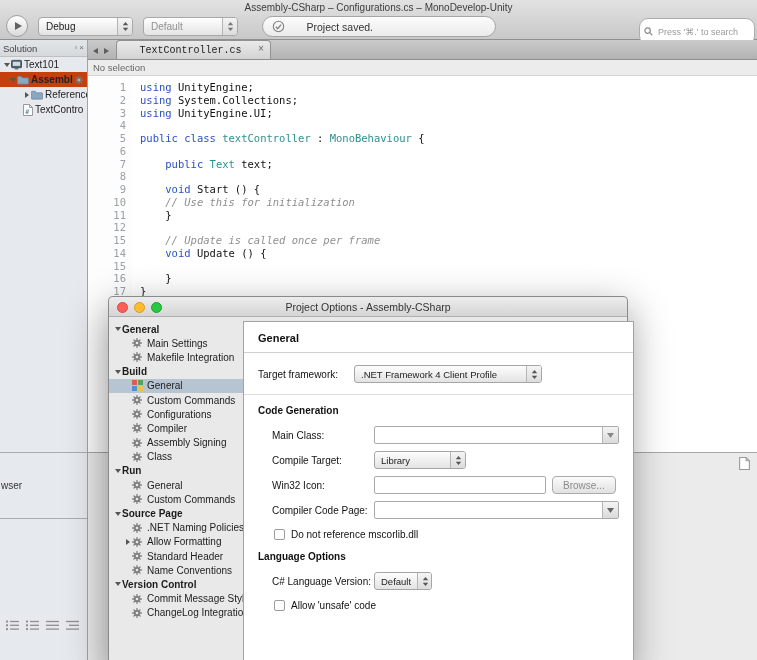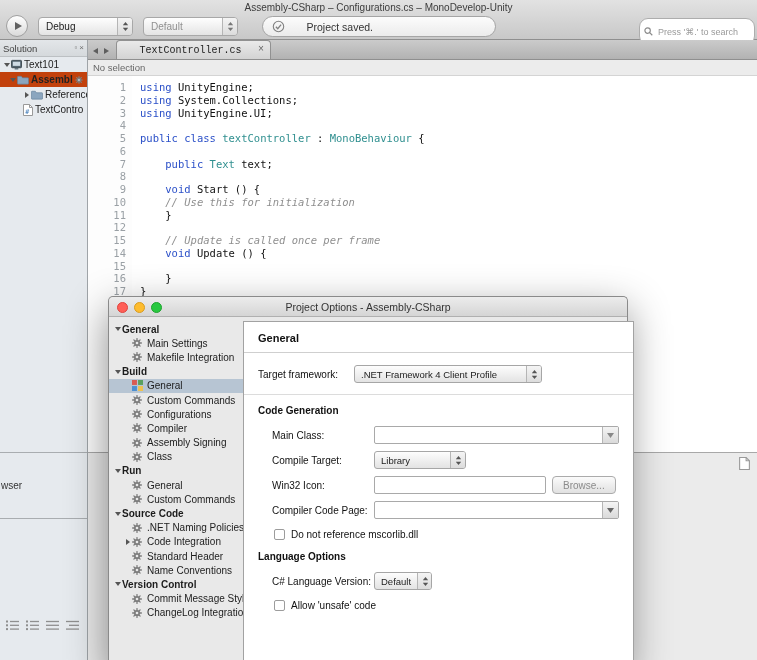--- a/index.html
+++ b/index.html
@@ -532,21 +532,21 @@
                 <rect x="8.7" y="0" width="2.6" height="5.4" rx="1.1" fill="#7d7d7d" transform="rotate(270 10 10)"></rect>
                 <rect x="8.7" y="0" width="2.6" height="5.4" rx="1.1" fill="#7d7d7d" transform="rotate(315 10 10)"></rect>
                 <circle cx="10" cy="10" r="6.2" fill="#7d7d7d"></circle>
                 <circle cx="10" cy="10" r="2.6" fill="#e9e9e9"></circle>
               </svg>
             </span>
             <span>Custom Commands</span>
           </div>
           <div class="t-row section">
             <span class="disc open"></span>
-            <span>Source Code</span>
+            <span>Source Page</span>
           </div>
           <div class="t-row item">
             <span class="disc none"></span>
             <span class="t-icon">
               <svg width="10" height="10" viewBox="0 0 20 20">
                 <rect x="8.7" y="0" width="2.6" height="5.4" rx="1.1" fill="#7d7d7d" transform="rotate(0 10 10)"></rect>
                 <rect x="8.7" y="0" width="2.6" height="5.4" rx="1.1" fill="#7d7d7d" transform="rotate(45 10 10)"></rect>
                 <rect x="8.7" y="0" width="2.6" height="5.4" rx="1.1" fill="#7d7d7d" transform="rotate(90 10 10)"></rect>
                 <rect x="8.7" y="0" width="2.6" height="5.4" rx="1.1" fill="#7d7d7d" transform="rotate(135 10 10)"></rect>
                 <rect x="8.7" y="0" width="2.6" height="5.4" rx="1.1" fill="#7d7d7d" transform="rotate(180 10 10)"></rect>
@@ -568,21 +568,21 @@
                 <rect x="8.7" y="0" width="2.6" height="5.4" rx="1.1" fill="#7d7d7d" transform="rotate(90 10 10)"></rect>
                 <rect x="8.7" y="0" width="2.6" height="5.4" rx="1.1" fill="#7d7d7d" transform="rotate(135 10 10)"></rect>
                 <rect x="8.7" y="0" width="2.6" height="5.4" rx="1.1" fill="#7d7d7d" transform="rotate(180 10 10)"></rect>
                 <rect x="8.7" y="0" width="2.6" height="5.4" rx="1.1" fill="#7d7d7d" transform="rotate(225 10 10)"></rect>
                 <rect x="8.7" y="0" width="2.6" height="5.4" rx="1.1" fill="#7d7d7d" transform="rotate(270 10 10)"></rect>
                 <rect x="8.7" y="0" width="2.6" height="5.4" rx="1.1" fill="#7d7d7d" transform="rotate(315 10 10)"></rect>
                 <circle cx="10" cy="10" r="6.2" fill="#7d7d7d"></circle>
                 <circle cx="10" cy="10" r="2.6" fill="#e9e9e9"></circle>
               </svg>
             </span>
-            <span>Code Integration</span>
+            <span>Allow Formatting</span>
           </div>
           <div class="t-row item">
             <span class="disc none"></span>
             <span class="t-icon">
               <svg width="10" height="10" viewBox="0 0 20 20">
                 <rect x="8.7" y="0" width="2.6" height="5.4" rx="1.1" fill="#7d7d7d" transform="rotate(0 10 10)"></rect>
                 <rect x="8.7" y="0" width="2.6" height="5.4" rx="1.1" fill="#7d7d7d" transform="rotate(45 10 10)"></rect>
                 <rect x="8.7" y="0" width="2.6" height="5.4" rx="1.1" fill="#7d7d7d" transform="rotate(90 10 10)"></rect>
                 <rect x="8.7" y="0" width="2.6" height="5.4" rx="1.1" fill="#7d7d7d" transform="rotate(135 10 10)"></rect>
                 <rect x="8.7" y="0" width="2.6" height="5.4" rx="1.1" fill="#7d7d7d" transform="rotate(180 10 10)"></rect>

